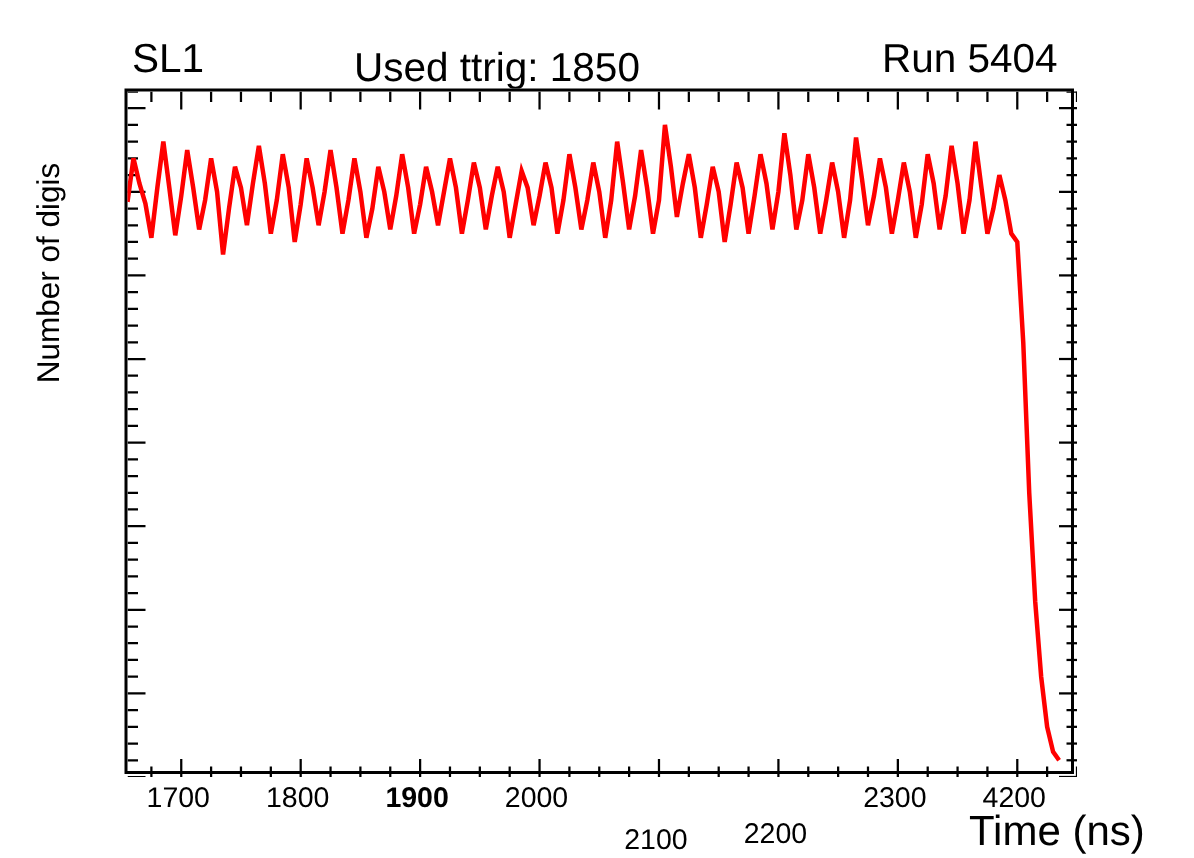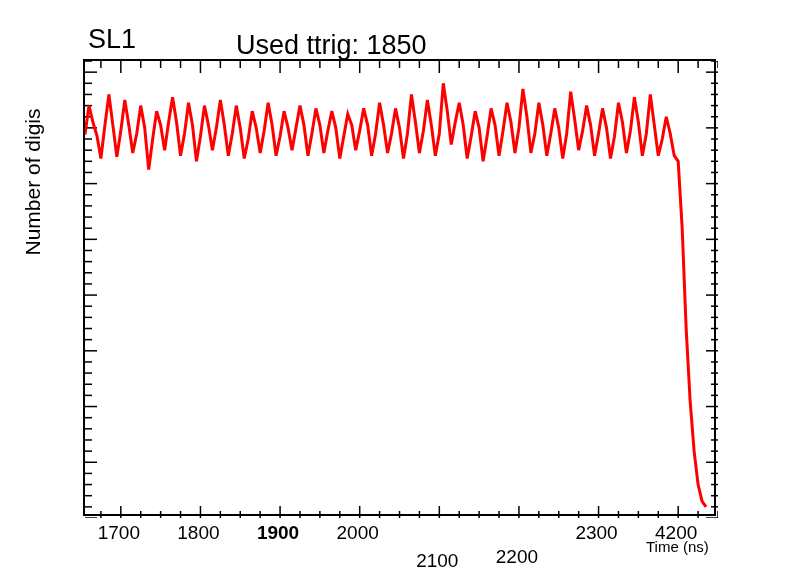--- a/index.html
+++ b/index.html
@@ -13,38 +13,39 @@
   #pad-title-left{left:88px;top:24px;font-size:27px;}
   #pad-title-center{left:236px;top:30px;font-size:27px;}
   #pad-title-right{left:588px;top:24px;font-size:27px;}
 
   
   #ytitle{
     position:absolute;left:-62px;top:170px;width:190px;
     font-size:21px;text-align:center;
     transform:rotate(-90deg);transform-origin:50% 50%;
   }
-  #xtitle{position:absolute;left:646px;top:538px;font-size:15px;}
+  #xtitle{position:absolute;left:646px;top:538px;font-size:28px;}
 
   
   #frame{position:absolute;left:83px;top:59px;width:633px;height:457px;
          border:2px solid #000;box-sizing:border-box;background:#fff;}
   #plotsvg{position:absolute;left:0;top:0;}
   .xlabel{position:absolute;font-size:19px;text-align:center;}
 
   #ylabels{position:absolute;left:0px;top:0px;width:76px;height:572px;}
   #xlabels{position:absolute;left:0px;top:0px;width:796px;height:572px;}
 </style>
 </head>
 <body>
 
 <div id="root">
 
   <div class="txt" id="pad-title-left">SL1</div>
   <div class="txt" id="pad-title-center">Used ttrig: 1850</div>
+  <div class="txt" id="pad-title-right">Run 5404</div>
 
   <div id="ytitle">Number of digis</div>
   <div class="txt" id="xtitle">Time (ns)</div>
 
   <div id="ylabels"></div>
   <div id="xlabels">
       <div class="xlabel" style="left: 78.8302px; top: 522px; width: 80px;">1700</div>
       <div class="xlabel" style="left: 158.453px; top: 522px; width: 80px;">1800</div>
       <div class="xlabel" style="left: 238.075px; top: 522px; width: 80px; font-weight: bold;">1900</div>
       <div class="xlabel" style="left: 317.698px; top: 522px; width: 80px;">2000</div>

